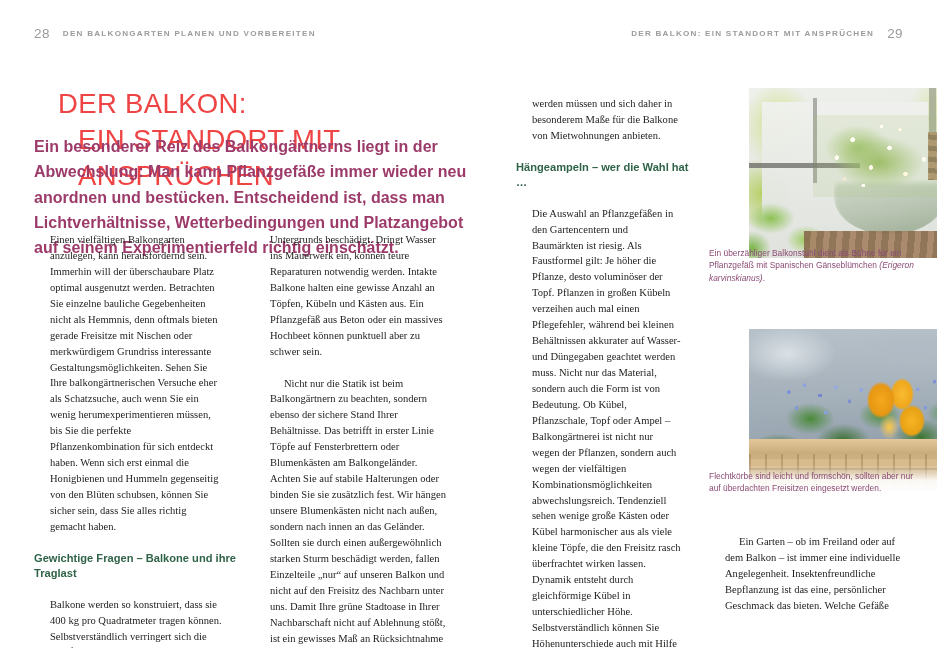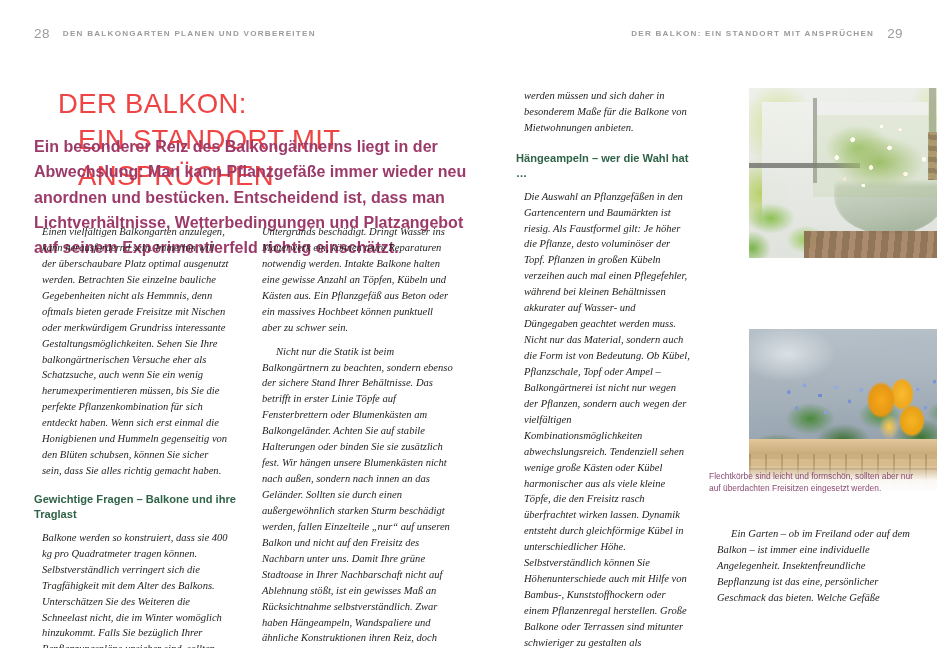--- a/index.html
+++ b/index.html
@@ -84,21 +84,21 @@
   
   .col {
     position: absolute;
     font-family: "Liberation Serif", serif;
     font-size: 10.55px;
     line-height: 1.512;
     color: #1d1d1b;
     text-align: left;
     hyphens: manual;
   }
-  .col p { margin: 8px; font-style: italic; }
+  .col p { margin: 16px; }
   .col p + p { text-indent: 14px; }
   .col p.break { text-indent: 14px; }
 
   .col-1 { left: 34px;  top: 216px; width: 204px; }
   .col-2 { left: 254px; top: 216px; width: 208px; }
   .col-3 { left: 516px; top: 80px;  width: 182px; }
   .col-4 { left: 709px; top: 518px; width: 213px; }
 
   
   .subhead {
@@ -315,20 +315,24 @@
     <div class="p1-railbar"></div>
     <div class="p1-railbar2"></div>
     <div class="p1-post"></div>
     <div class="p1-leaf"></div>
     <div class="p1-chairback"></div>
     <div class="p1-pot"></div>
     <div class="p1-foliage"></div>
     <div class="p1-chair"></div>
   </figure>
 
+  <figcaption class="caption caption-1">
+    <span>Ein überzähliger Balkonstuhl dient als Bühne für ein Pflanzgefäß mit Spanischen Gänseblümchen</span>
+    <em>(Erigeron karvinskianus)</em><span>.</span>
+  </figcaption>
 
   <figure class="photo photo-2">
     <div class="sky p2-bg"></div>
     <div class="p2-blur"></div>
     <div class="p2-green"></div>
     <div class="p2-blue"></div>
     <div class="p2-blue2"></div>
     <div class="p2-tulip"></div>
     <div class="p2-basket">
       <div class="p2-basketlip"></div>

